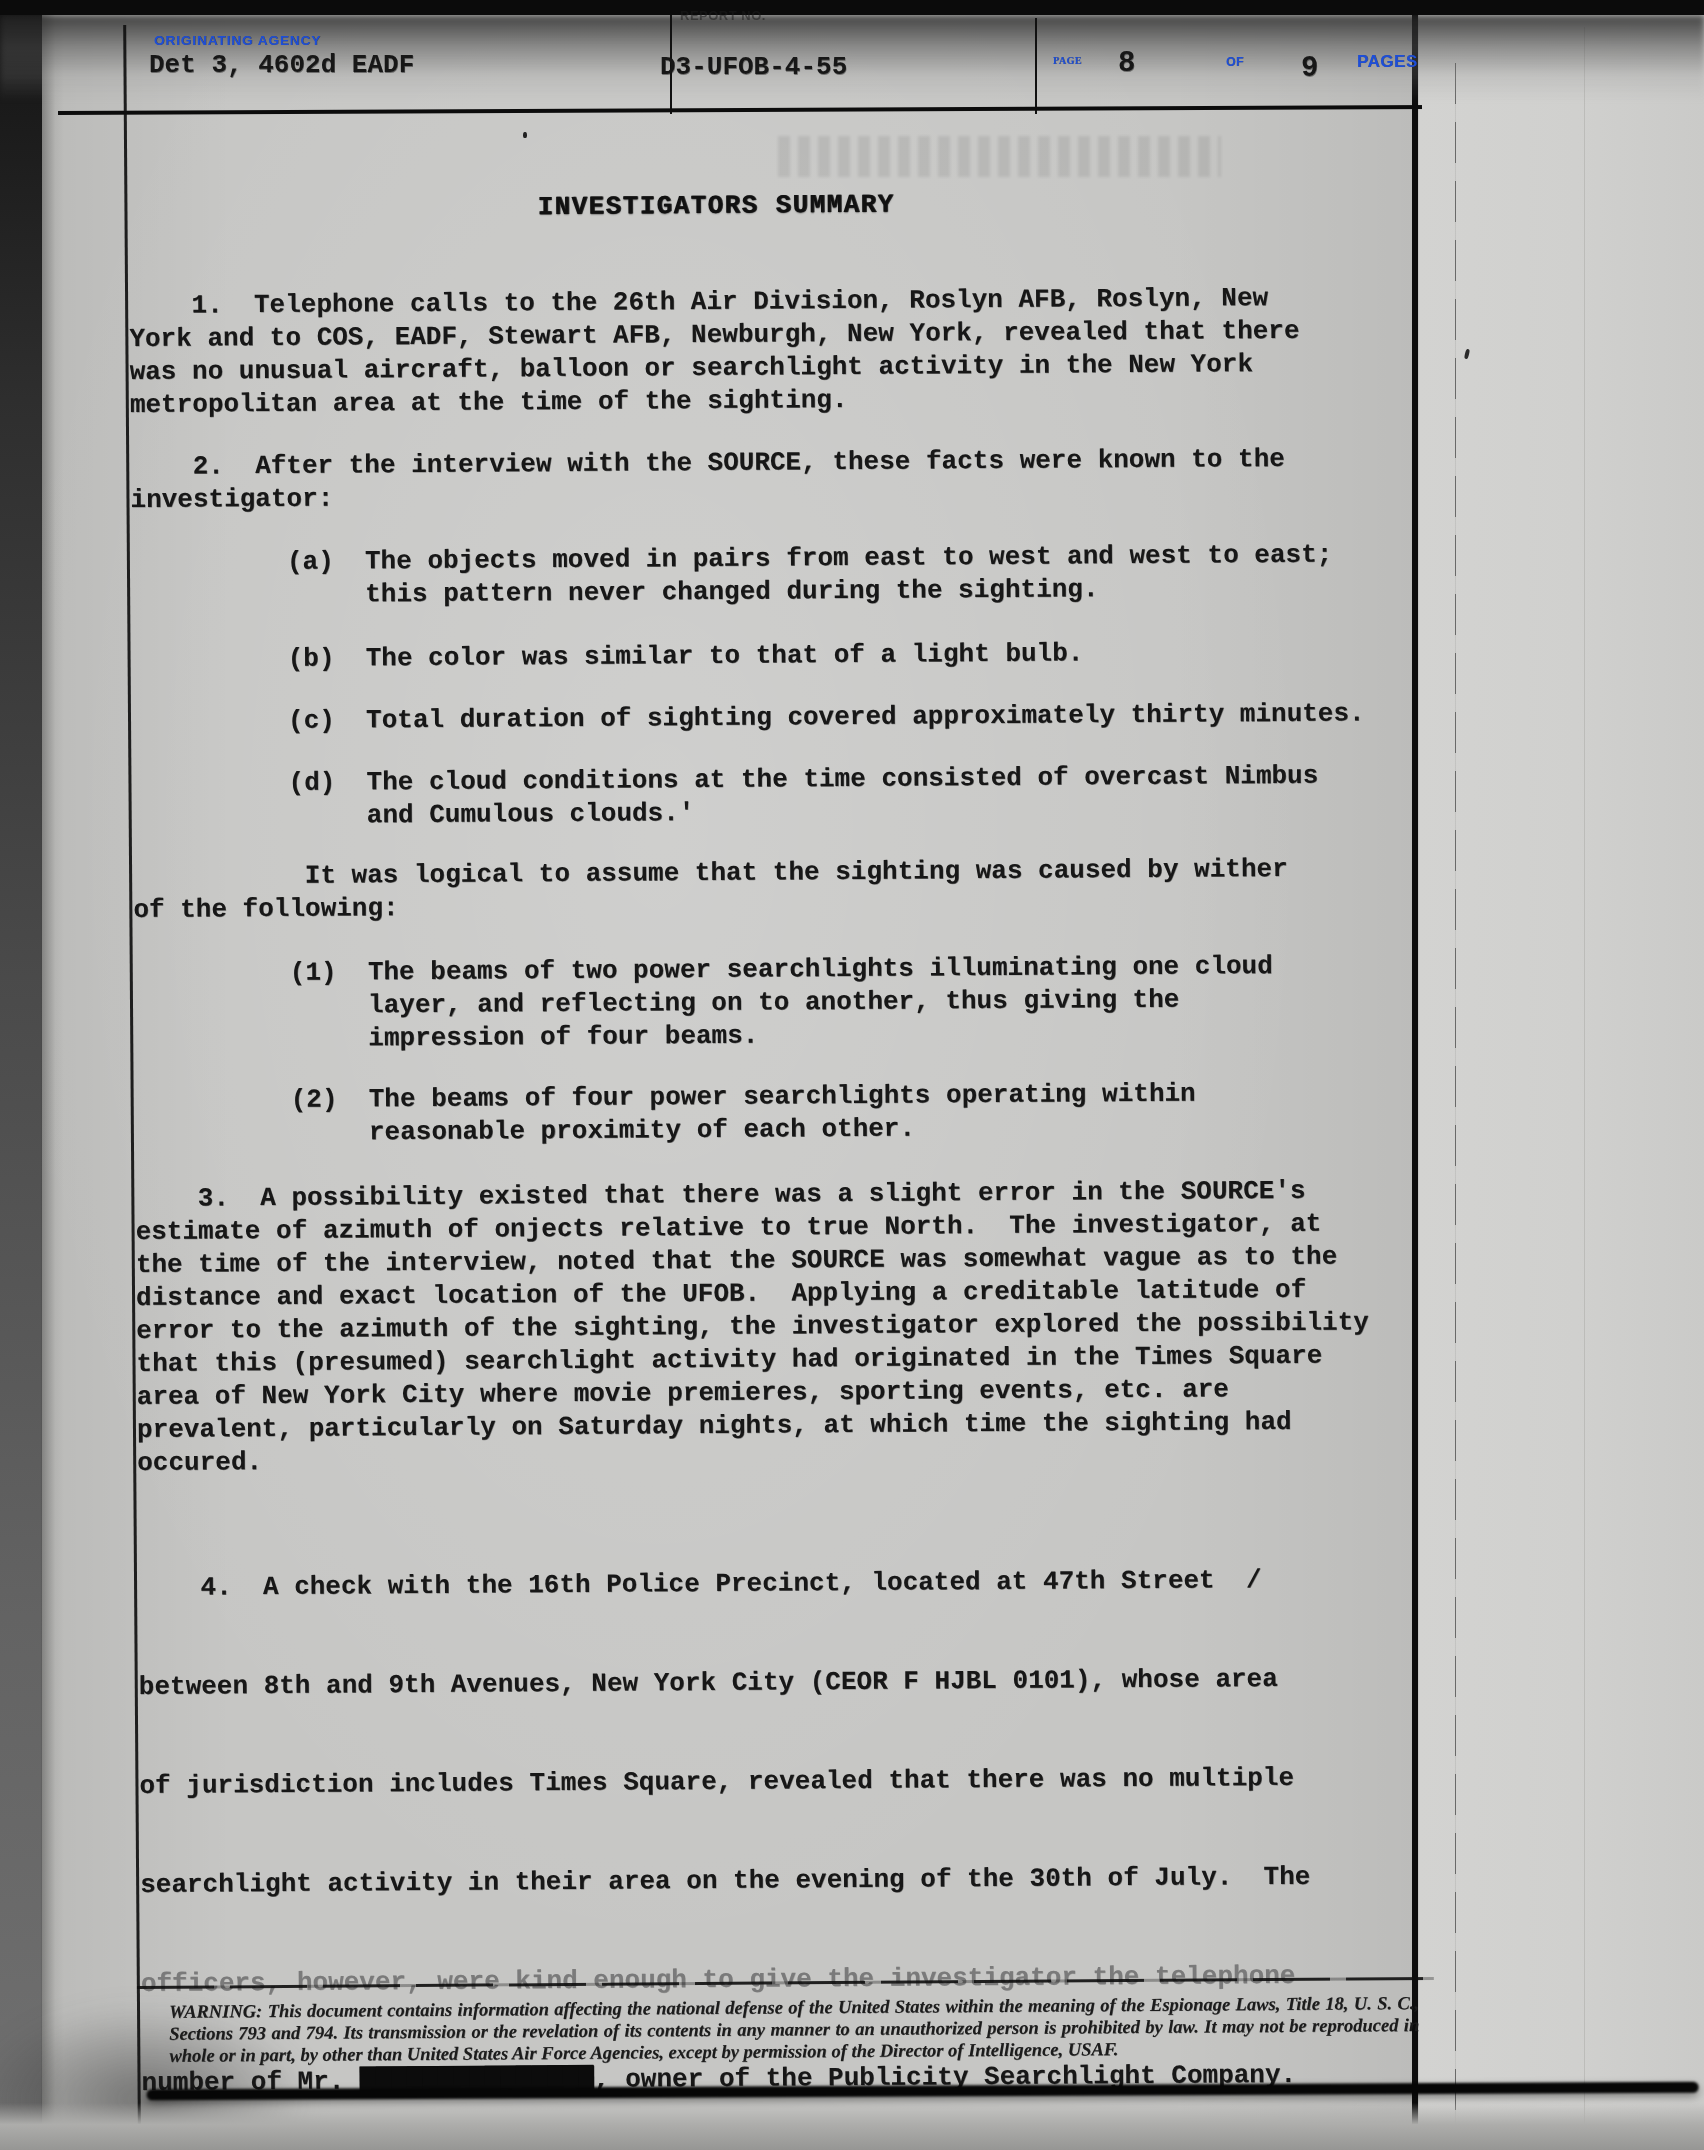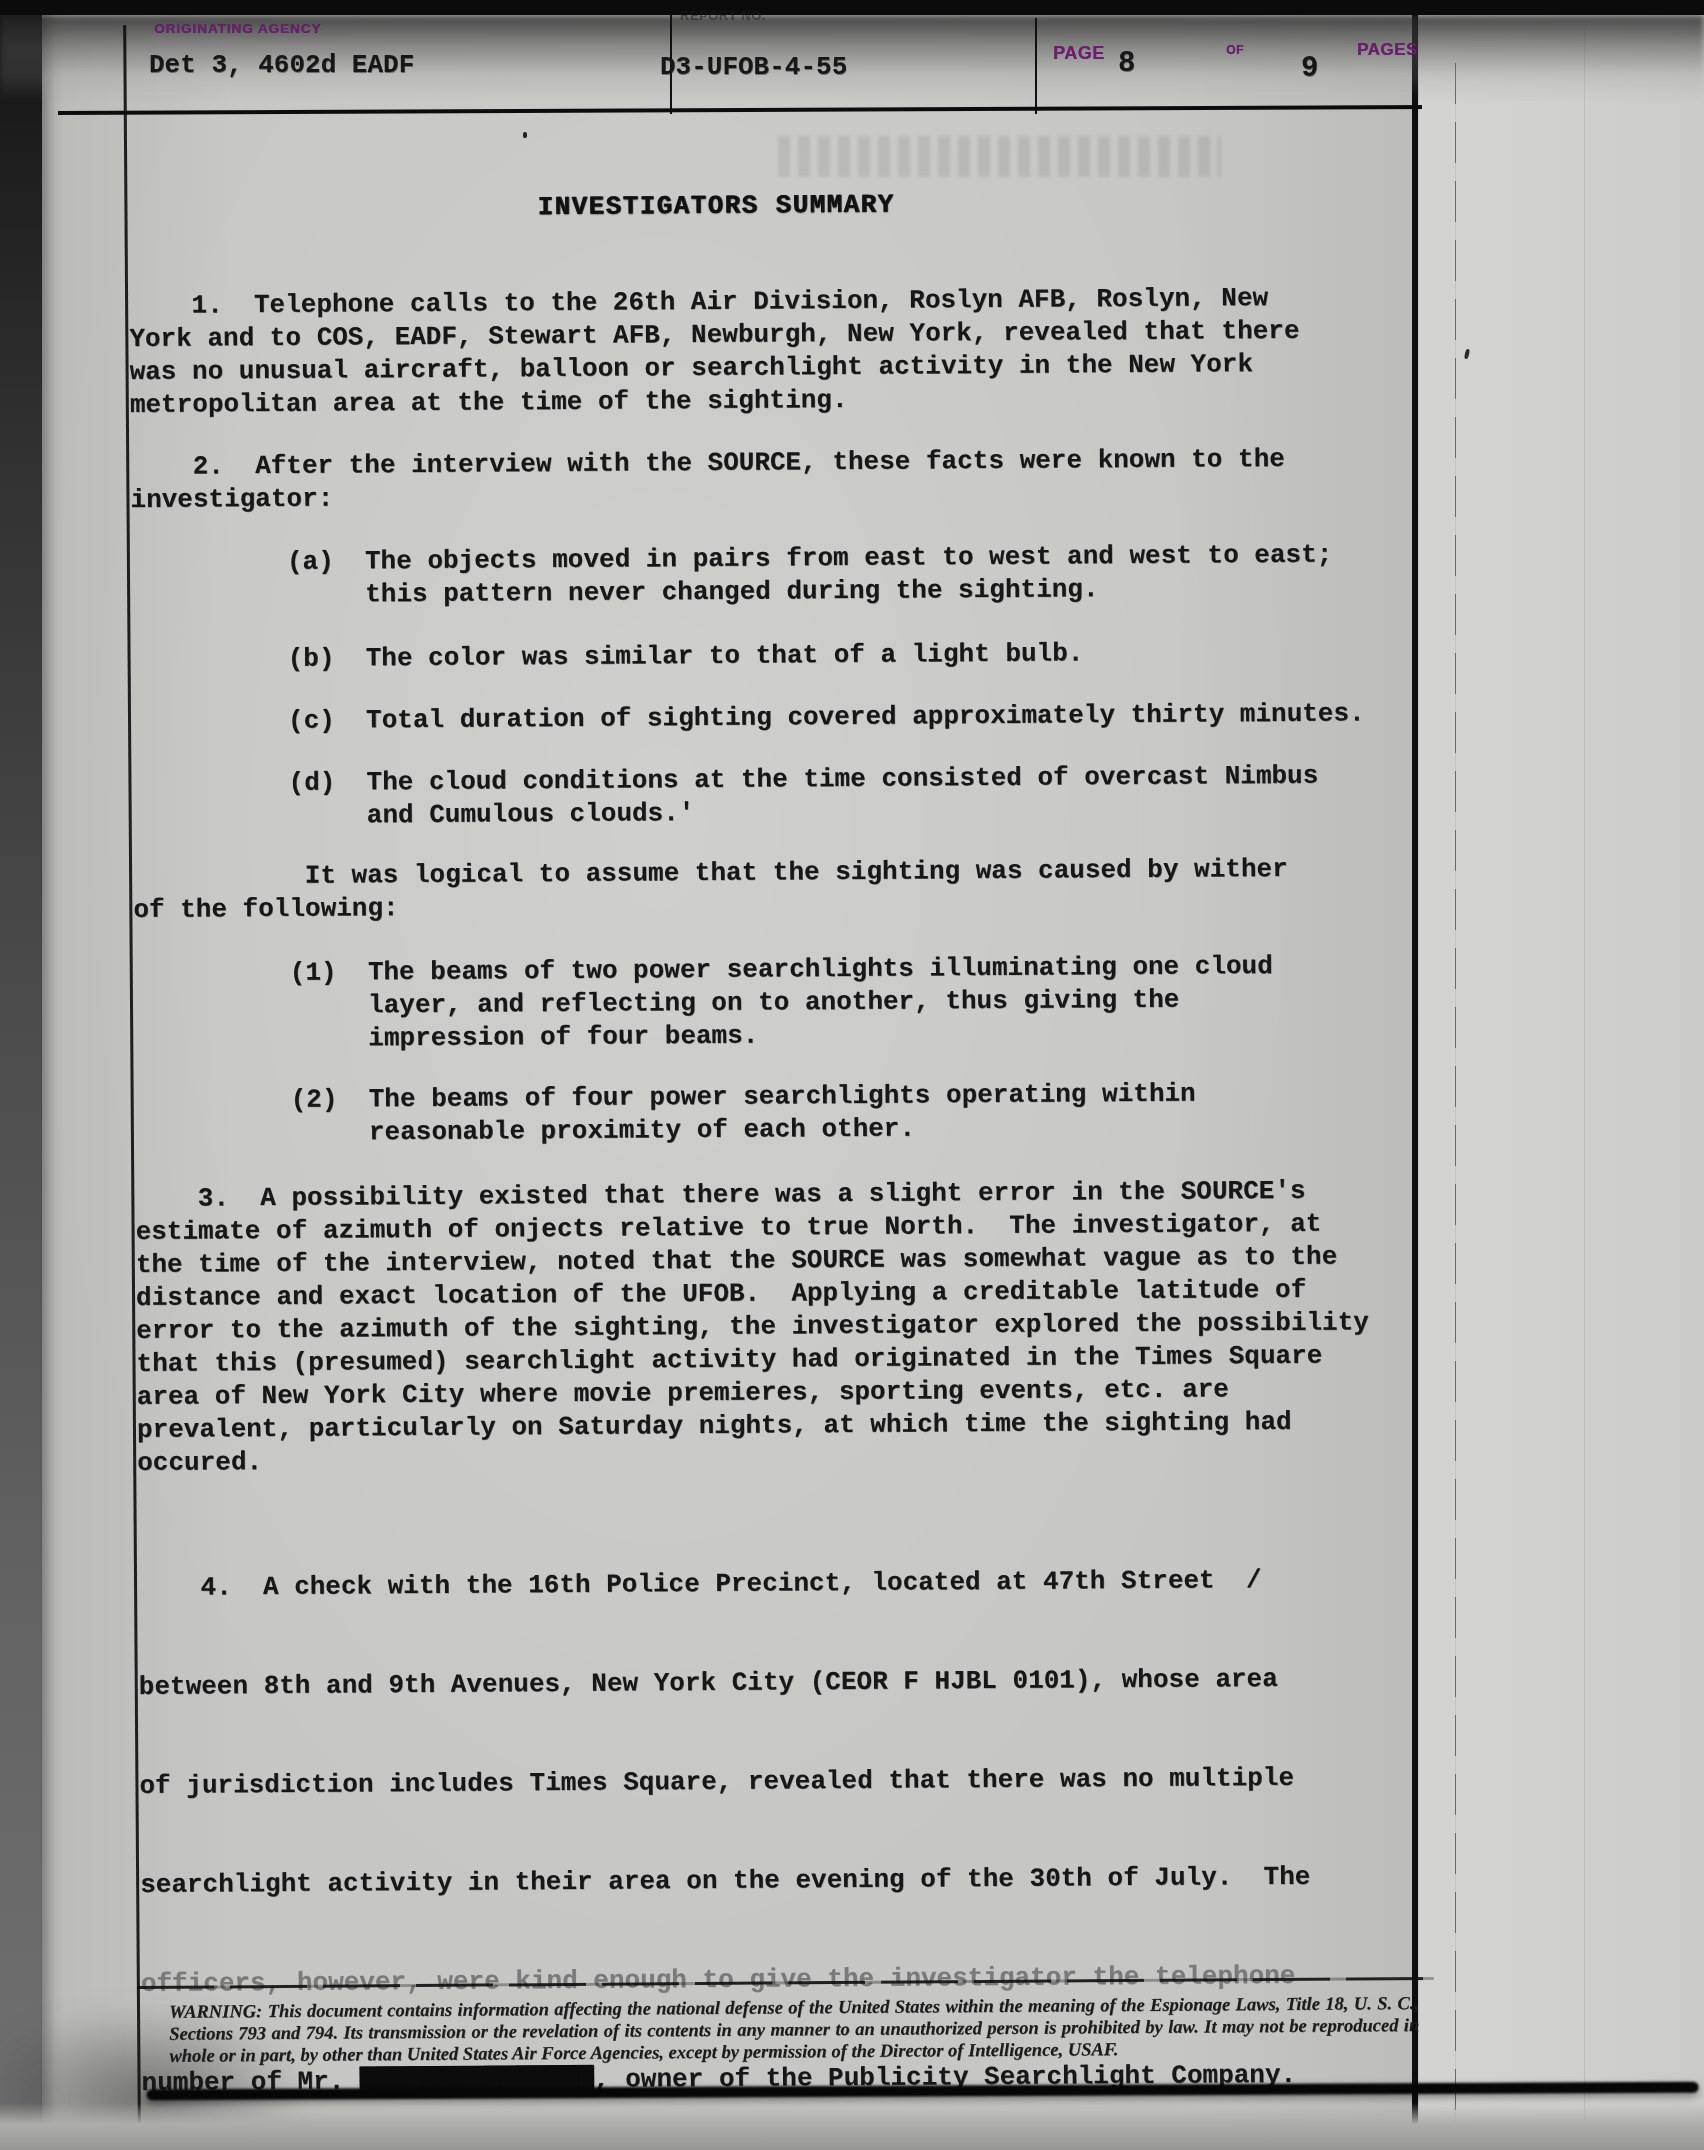--- a/index.html
+++ b/index.html
@@ -29,31 +29,31 @@
   .corner-blob{left:-27px;top:2004px;width:344px;height:190px;filter:blur(13.6px);
      background:radial-gradient(ellipse,rgba(45,45,45,.55),transparent 70%);}
   .ghost-smudge{left:778px;top:136px;width:443px;height:41px;opacity:.1;filter:blur(1.8px);
      background:repeating-linear-gradient(90deg,#333 0 11.8px,transparent 11.8px 20px);}
 
   
   .hdr-rule{left:58px;top:111px;width:1364px;height:4.1px;background:#0c0c0c;filter:blur(0.5px);
      transform:rotate(-0.25deg);transform-origin:0 0;}
   .hdr-div1{left:670px;top:15.4px;width:2.3px;height:99px;background:#111;}
   .hdr-div2{left:1035px;top:18px;width:2.3px;height:96px;background:#111;}
-  .label{font-family:"Liberation Sans", sans-serif;font-weight:700;color:#701a75;
-     text-shadow:0.4px 0.4px 0.5px rgba(20,20,20,.5);}
+  .label{font-family:"Liberation Sans", sans-serif;font-weight:700;color:#1d4ed8;
+     text-shadow:0.4px 0.4px 0.5px rgba(20,20,20,.5);margin-top:12px;}
   .org-label{left:154px;top:21px;font-size:13.6px;letter-spacing:0.9px;}
   .ghost-label{left:680px;top:8.1px;font-family:"Liberation Sans",sans-serif;font-weight:700;
      font-size:13px;color:rgba(30,30,30,.55);filter:blur(0.5px);letter-spacing:0.5px;}
   .tblock{white-space:pre;font-family:"Liberation Mono", monospace;font-weight:700;
      font-size:26px;line-height:33px;color:#171717;
      text-shadow:0.5px 0.5px 0.6px rgba(20,20,20,.45);}
   .hdr-agency{left:149px;top:49px;}
   .hdr-report{left:660px;top:51px;}
-  .lab-page{left:1053px;top:43px;font-size:18px;letter-spacing:0.5px;}
+  .lab-page{left:1053px;top:43px;font-size:10px;letter-spacing:0.5px;font-family:Liberation Serif, serif;}
   .lab-of{left:1226px;top:43px;font-size:12.2px;letter-spacing:0.5px;}
   .lab-pages{left:1357px;top:40px;font-size:17px;letter-spacing:0.5px;}
   .num-page{left:1118px;top:47px;font-size:29px;}
   .num-pages{left:1301px;top:52px;font-size:29px;}
 
   
   .body-rot{left:127px;top:0;width:1303px;height:2151px;transform:rotate(-0.4deg);transform-origin:0 0;}
   .title{left:409px;top:195px;font-size:26px;letter-spacing:1.4px;font-weight:700;
      font-family:"Liberation Mono",monospace;color:#111;
      text-shadow:0.9px 0 0.5px rgba(10,10,10,.75),0.5px 0.9px 1.4px rgba(0,0,0,.4);}

